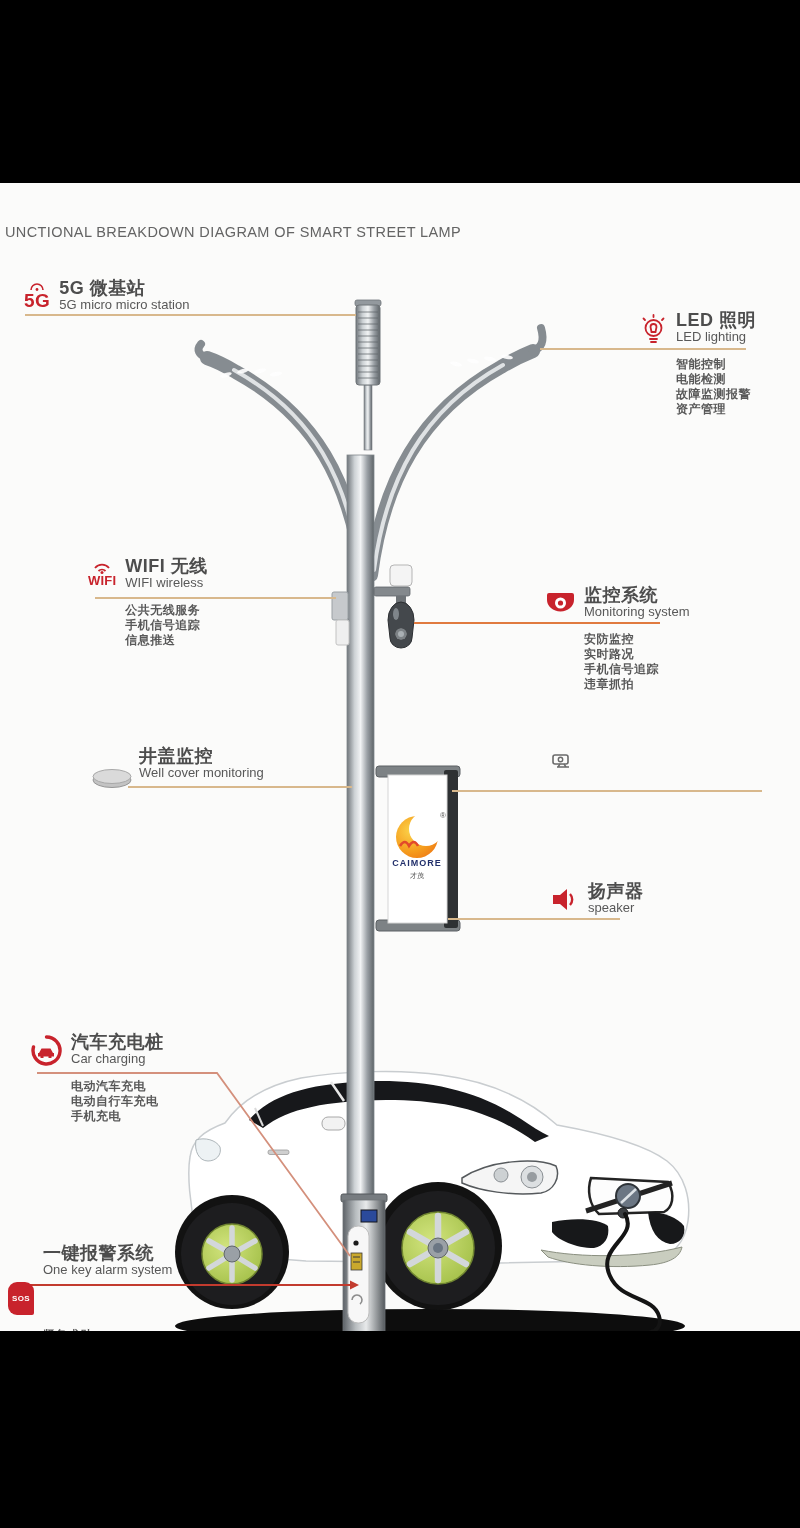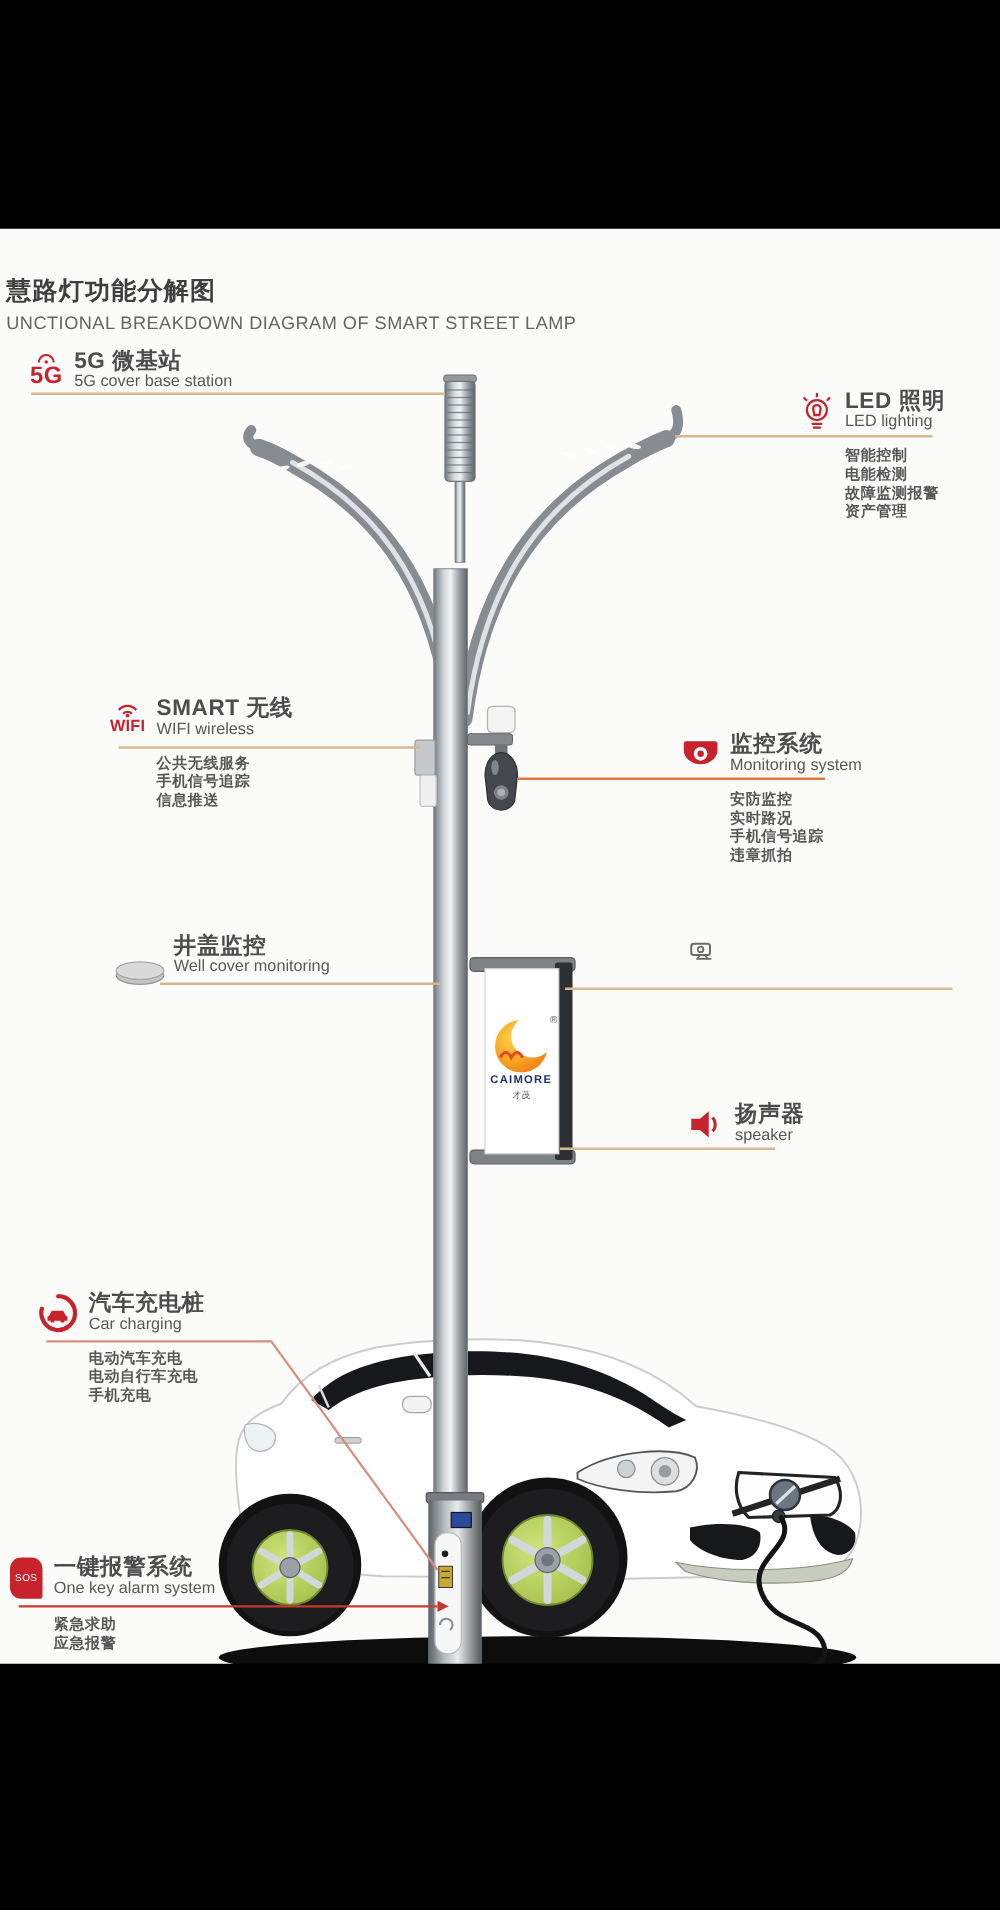--- a/index.html
+++ b/index.html
@@ -42,23 +42,23 @@
   #ann-monitoring{left:546px;top:588px;}
   #ann-well{left:92px;top:749px;}
   #ann-info{left:552px;top:753px;}
   #ann-speaker{left:552px;top:884px;}
   #ann-charging{left:31px;top:1035px;}
   #ann-alarm{left:8px;top:1246px;}
 
   .big-red-text{color:var(--accent-red);font-weight:700;font-size:19px;letter-spacing:.5px;}
   .wifi-red-text{color:var(--accent-red);font-weight:700;font-size:13px;letter-spacing:.2px;}
   .sos-chip{
-    background:var(--accent-red);color:#fff;font-weight:400;font-size:8px;
+    background:var(--accent-red);color:#fff;font-weight:700;font-size:8px;
     width:26px;height:33px;border-radius:9px 9px 2px 9px;
-    display:flex;align-items:center;justify-content:center;letter-spacing:.3px;
+    display:flex;align-items:center;justify-content:center;letter-spacing:.3px;margin-top:36px;
   }
 </style>
 </head>
 <body>
 
 <svg id="illustration" width="800" height="1528" viewBox="0 0 800 1528">
   <defs>
     <linearGradient id="gPole" x1="0" y1="0" x2="1" y2="0">
       <stop offset="0" stop-color="#70767b"></stop>
         <stop offset=".28" stop-color="#cdd2d5"></stop>
@@ -272,35 +272,34 @@
   <g>
     <ellipse cx="112" cy="780" rx="19" ry="7.5" fill="#c3c3c3" stroke="#969696"></ellipse>
     <ellipse cx="112" cy="776.5" rx="19" ry="7" fill="#dadada" stroke="#a8a8a8"></ellipse>
   </g>
 </svg>
 
 <div class="band" id="band-top"></div>
 <div class="band" id="band-bottom"></div>
 
 <div class="page-header">
-  <div class="title-zh">慧路灯功能分解图</div>
   <div class="title-en">UNCTIONAL BREAKDOWN DIAGRAM OF SMART STREET LAMP</div>
 </div>
 
 <div class="ann" id="ann-5g">
   <span class="ann-ico">
     <svg width="16" height="8" viewBox="0 0 16 8">
         <path d="M2,7 a6,6 0 0 1 12,0" fill="none" stroke="#c8232c" stroke-width="1.6"></path>
         <circle cx="8" cy="6.5" r="1.4" fill="#c8232c"></circle>
       </svg>
     <span class="big-red-text">5G</span>
   </span>
   <div class="ann-labels">
     <div class="zh">5G 微基站</div>
-    <div class="en">5G cover base station</div>
+    <div class="en">5G micro micro station</div>
   </div>
 </div>
 
 <div class="ann" id="ann-led">
   <span class="ann-ico">
     <svg width="27" height="30" viewBox="0 0 27 30">
       <g stroke="#c8232c" stroke-width="1.8" fill="none" stroke-linecap="round">
         <path d="M13.5,3 v-2 M5,6 L3.5,4.5 M22,6 L23.5,4.5"></path>
         <circle cx="13.5" cy="14" r="8"></circle>
         <path d="M10.5,13 a3,3 0 0 1 6,0 l-1,5 h-4 Z"></path>
@@ -325,21 +324,21 @@
     <svg width="20" height="12" viewBox="0 0 20 12">
       <g stroke="#c8232c" stroke-width="1.8" fill="none">
         <path d="M3,6 a9,9 0 0 1 14,0"></path>
           <path d="M6.5,9 a5,5 0 0 1 7,0"></path>
       </g>
         <circle cx="10" cy="10.5" r="1.5" fill="#c8232c"></circle>
     </svg>
     <span class="wifi-red-text">WIFI</span>
   </span>
   <div class="ann-labels">
-    <div class="zh">SMART 无线</div>
+    <div class="zh">WIFI 无线</div>
     <div class="en">WIFI wireless</div>
   </div>
   <div class="ann-items">
     <div class="item">公共无线服务</div>
     <div class="item">手机信号追踪</div>
     <div class="item">信息推送</div>
   </div>
 </div>
 
 <div class="ann" id="ann-monitoring">

